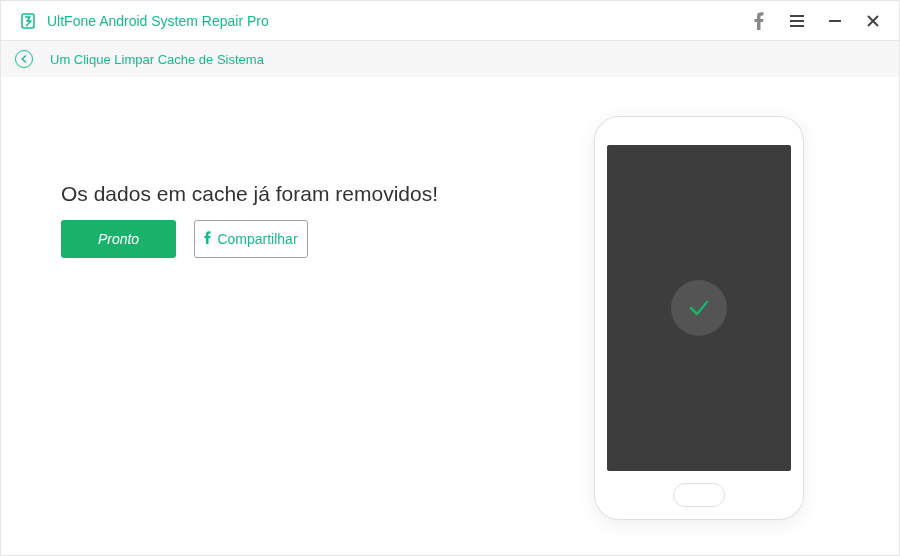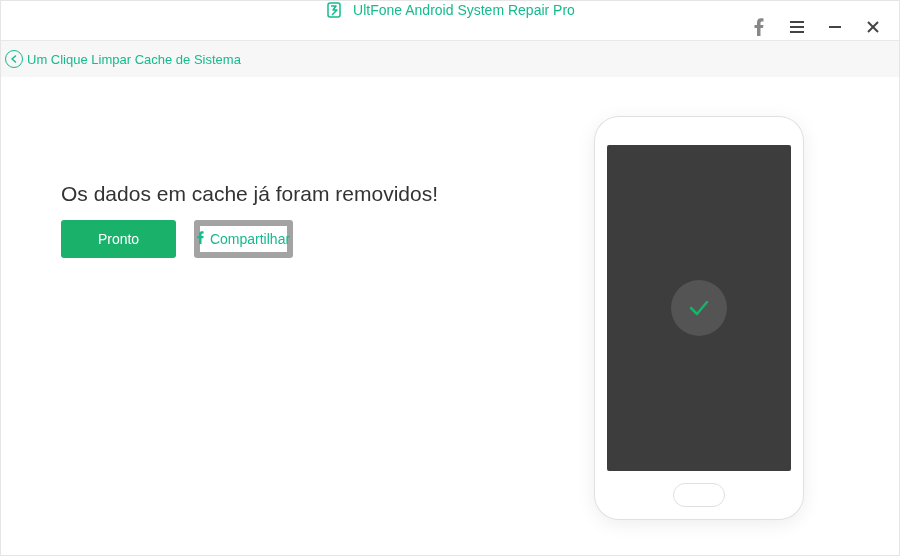--- a/index.html
+++ b/index.html
@@ -15,21 +15,20 @@
       overflow: hidden;
       border: 1px solid #e5e5e5;
     }
     .titlebar {
       height: 40px;
       background: #ffffff;
       display: flex;
       align-items: center;
       padding: 0 18px;
       border-bottom: 1px solid #e8e8e8;
-      flex-direction: column;
     }
     .titlebar-left {
       display: flex;
       align-items: center;
       gap: 10px;
     }
     .logo-icon {
       width: 18px;
       height: 18px;
       display: flex;
@@ -54,22 +53,22 @@
       align-items: center;
       justify-content: center;
       cursor: pointer;
       color: #666;
     }
     .breadcrumb-bar {
       height: 36px;
       background: #f7f7f7;
       display: flex;
       align-items: center;
-      padding: 0 4px;
-      gap: 4px;
+      padding: 0 14px;
+      gap: 17px;
     }
     .back-btn {
       width: 18px;
       height: 18px;
       border: 1.5px solid #15ba8d;
       border-radius: 50%;
       display: flex;
       align-items: center;
       justify-content: center;
       cursor: pointer;
@@ -113,26 +112,27 @@
       display: flex;
       align-items: center;
       justify-content: center;
       gap: 6px;
     }
     .btn-primary {
       background: #1ab26b;
       color: #ffffff;
       border: none;
       width: 115px;
+      font-style: italic;
     }
     .btn-secondary {
       background: #ffffff;
       color: #15ba8d;
-      border: 6px solid #a3a3a3;
-      width: 99px;
+      border: 1px solid #a3a3a3;
+      width: 114px;
       text-align: right;
     }
     .content-right {
       width: 280px;
       display: flex;
       align-items: flex-start;
       justify-content: center;
       padding-top: 10px;
     }
     .phone {

